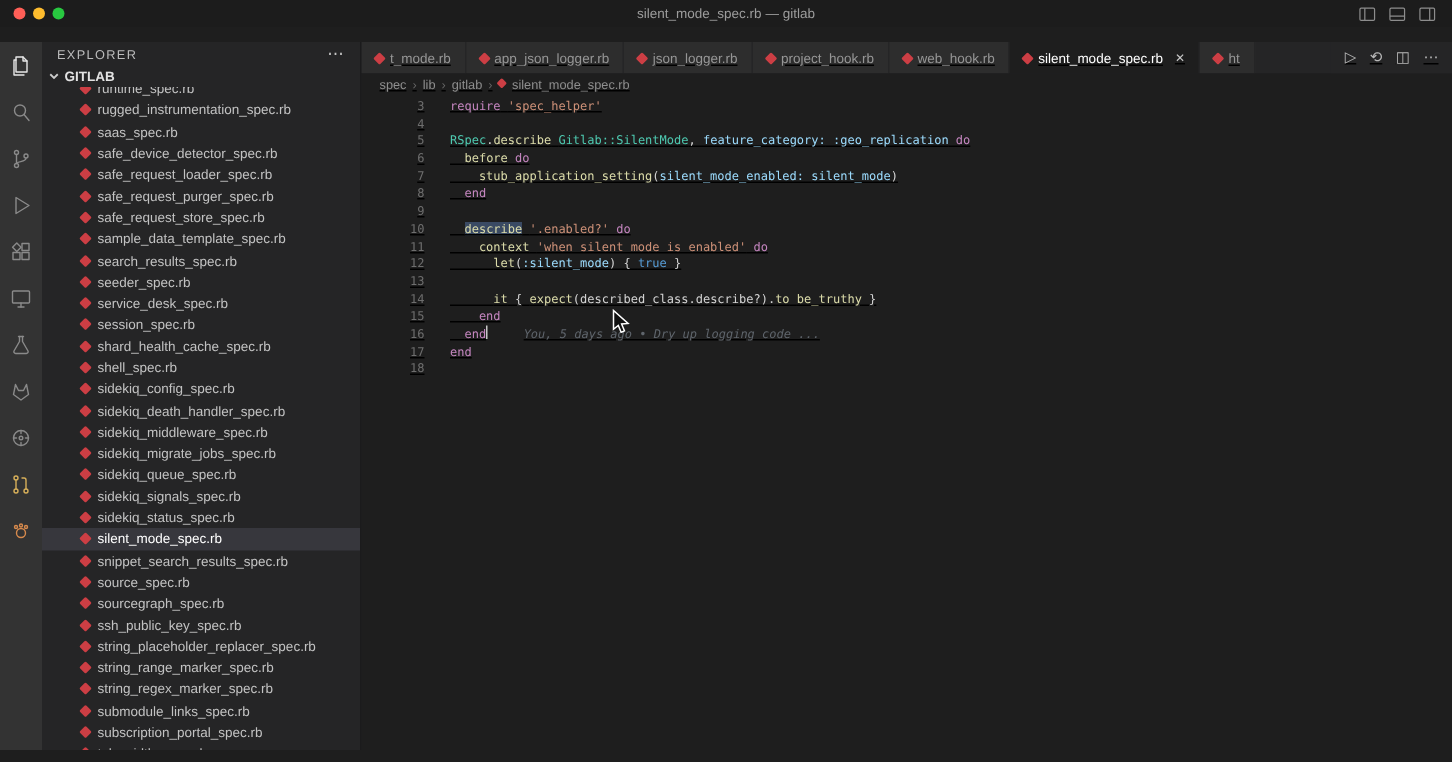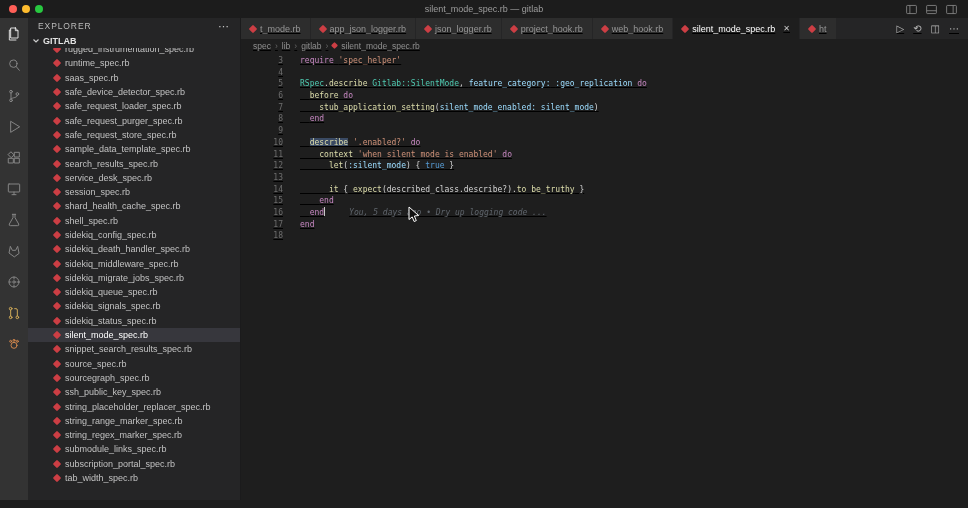--- a/index.html
+++ b/index.html
@@ -10,21 +10,21 @@
   .titlebar{flex:0 0 18px;height:18px;background:#1c1c1c;display:flex;align-items:center;position:relative;}
   .traffic{display:flex;gap:5px;padding-left:9px;z-index:2;}
   .tl{width:8px;height:8px;border-radius:50%;cursor:pointer;}
   .tl.red{background:var(--traffic-red,#ff5f57);}
   .tl.yellow{background:var(--traffic-yellow,#febc2e);}
   .tl.green{background:var(--traffic-green,#28c840);}
   .title-text{position:absolute;left:0;right:0;text-align:center;font-size:9px;color:#9c9c9c;pointer-events:none;}
   .layout-icons{margin-left:auto;display:flex;gap:7px;padding-right:10px;color:#8d8d8d;z-index:2;}
   .layout-icons svg{width:13px;height:13px;display:block;cursor:pointer;}
 
-  .main{flex:1;display:flex;min-height:0;}
+  .main{flex:1;display:flex;min-height:0;margin-top:10px;}
 
   
   .activitybar{flex:0 0 28px;width:28px;background:#333333;display:flex;flex-direction:column;align-items:center;padding-top:5px;gap:9px;}
   .ab-item{width:22px;height:22px;display:flex;align-items:center;justify-content:center;color:#8a8a8a;cursor:pointer;}
   .ab-item svg{width:16px;height:16px;display:block;}
   .ab-item.active{color:#e7e7e7;}
 
   
   .sidebar{flex:0 0 212px;width:212px;background:#252526;display:flex;flex-direction:column;min-height:0;color:#cccccc;border-right:1px solid #1b1b1c;}
   .sb-header{flex:0 0 16px;display:flex;align-items:center;justify-content:space-between;padding:0 10px;font-size:8.5px;letter-spacing:.9px;color:#bbbbbb;}
@@ -192,28 +192,28 @@
       </div>
       <div class="sb-section">
         <svg viewBox="0 0 8 8" fill="none" stroke="#cccccc" stroke-width="1.2">
             <path d="M1.5 2.5L4 5l2.5-2.5"></path>
           </svg>
         <span>GITLAB</span>
       </div>
       <div class="filelist" id="filelist">
           <div class="frow">
             <span class="rb-ico"></span>
+            <span class="flabel">runtime_spec.rb</span>
+          </div>
+          <div class="frow">
+            <span class="rb-ico"></span>
             <span class="flabel">rugged_instrumentation_spec.rb</span>
           </div>
           <div class="frow">
             <span class="rb-ico"></span>
-            <span class="flabel">runtime_spec.rb</span>
-          </div>
-          <div class="frow">
-            <span class="rb-ico"></span>
             <span class="flabel">saas_spec.rb</span>
           </div>
           <div class="frow">
             <span class="rb-ico"></span>
             <span class="flabel">safe_device_detector_spec.rb</span>
           </div>
           <div class="frow">
             <span class="rb-ico"></span>
             <span class="flabel">safe_request_loader_spec.rb</span>
           </div>
@@ -225,20 +225,24 @@
             <span class="rb-ico"></span>
             <span class="flabel">safe_request_store_spec.rb</span>
           </div>
           <div class="frow">
             <span class="rb-ico"></span>
             <span class="flabel">sample_data_template_spec.rb</span>
           </div>
           <div class="frow">
             <span class="rb-ico"></span>
             <span class="flabel">search_results_spec.rb</span>
+          </div>
+          <div class="frow">
+            <span class="rb-ico"></span>
+            <span class="flabel">seeder_spec.rb</span>
           </div>
           <div class="frow">
             <span class="rb-ico"></span>
             <span class="flabel">service_desk_spec.rb</span>
           </div>
           <div class="frow">
             <span class="rb-ico"></span>
             <span class="flabel">session_spec.rb</span>
           </div>
           <div class="frow">

